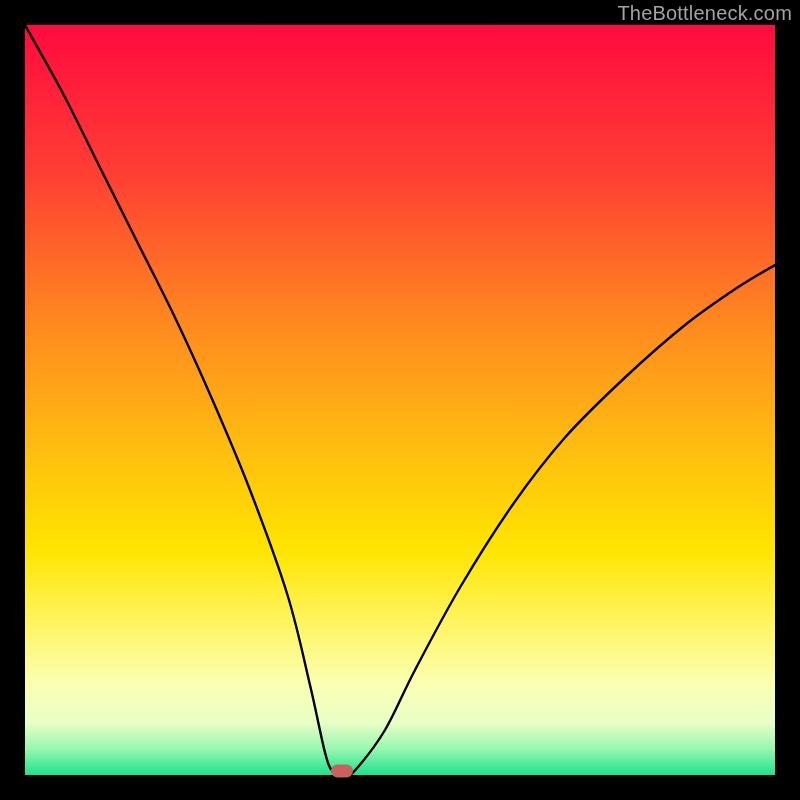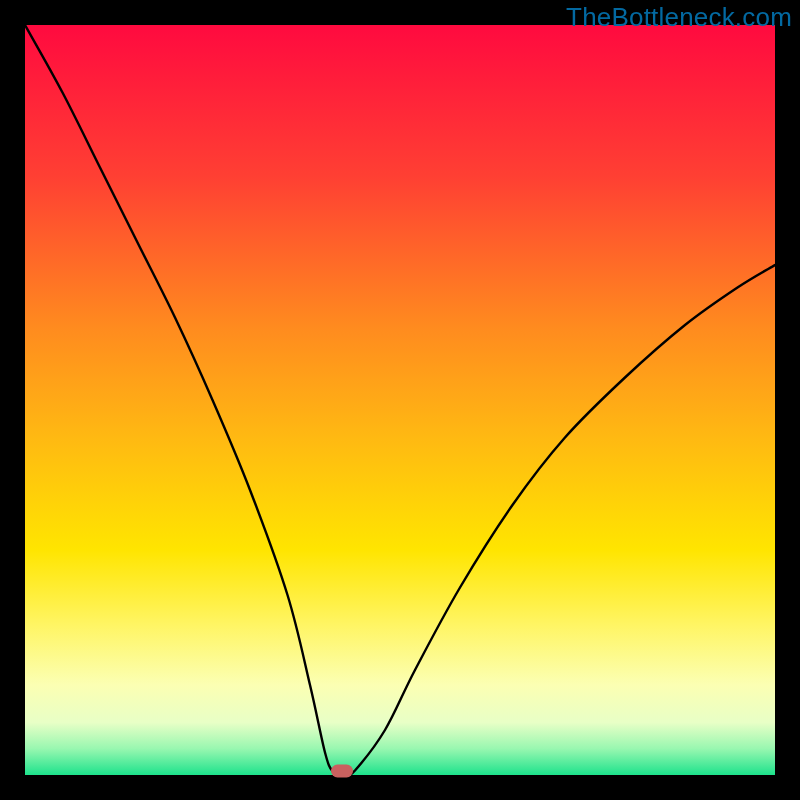--- a/index.html
+++ b/index.html
@@ -14,22 +14,22 @@
   .frame {
     position: relative;
     width: 800px;
     height: 800px;
     background: #000;
   }
   .watermark {
     position: absolute;
     top: 2px;
     right: 8px;
-    color: #0369a1;
-    font-size: 26px;
+    color: #a3a3a3;
+    font-size: 20px;
     font-weight: 500;
     letter-spacing: 0.2px;
     z-index: 10;
     user-select: none;
   }
   .plot-area {
     position: absolute;
     left: 25px;
     top: 25px;
     width: 750px;

